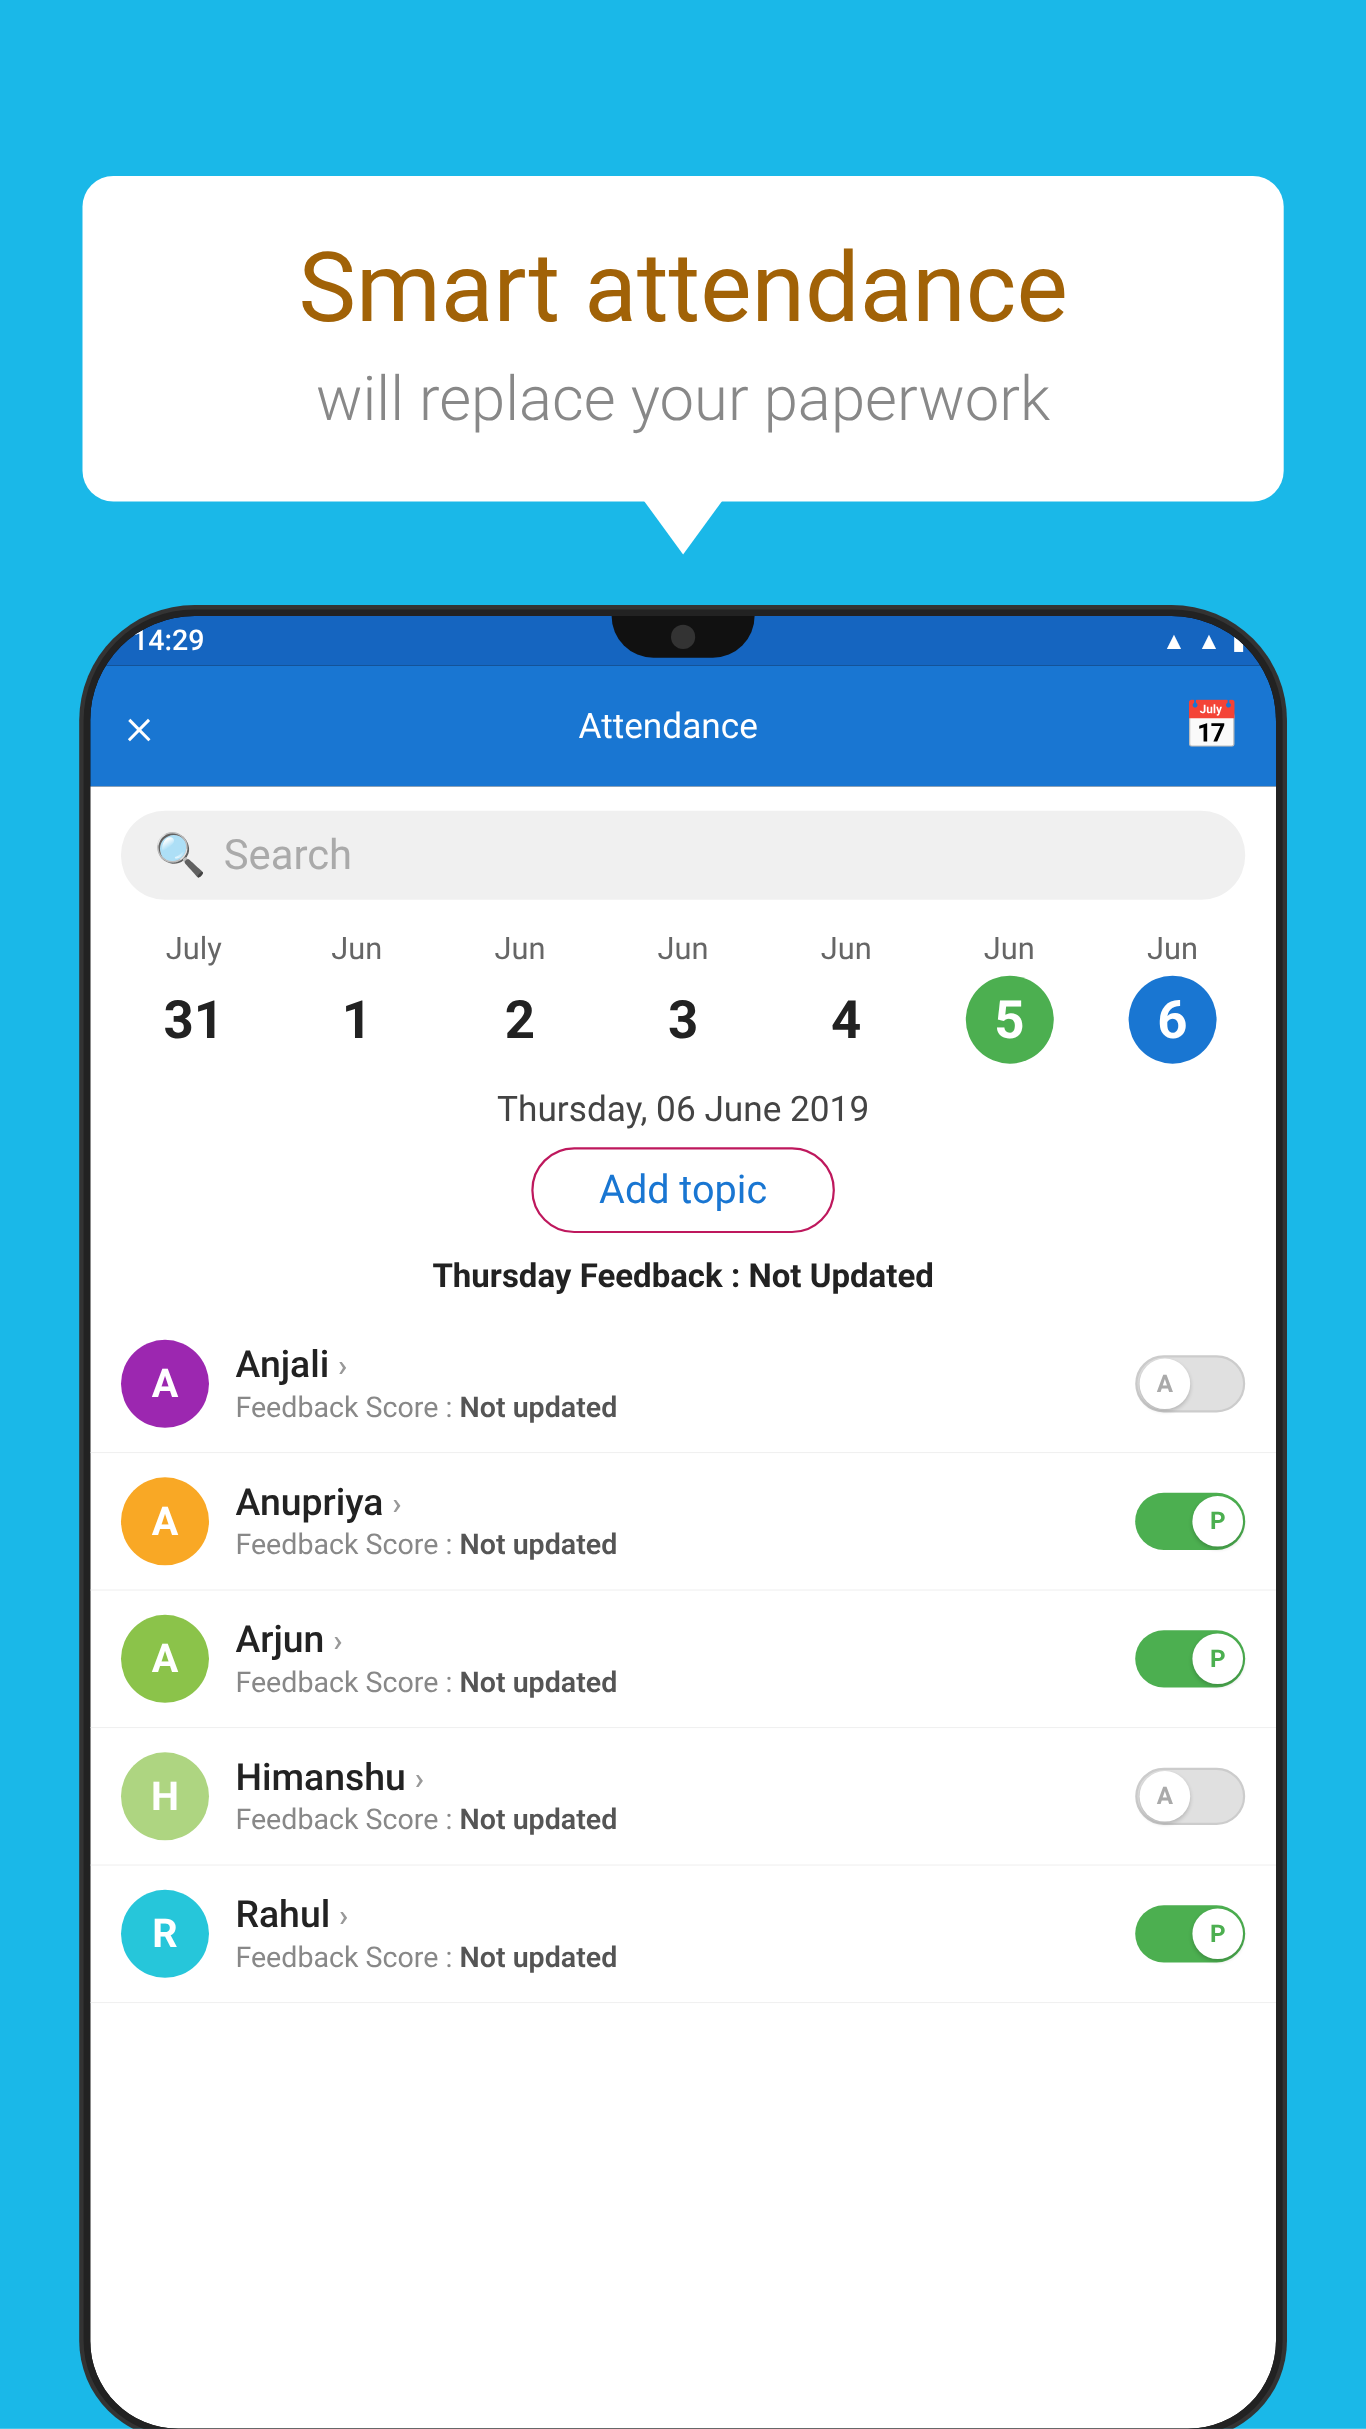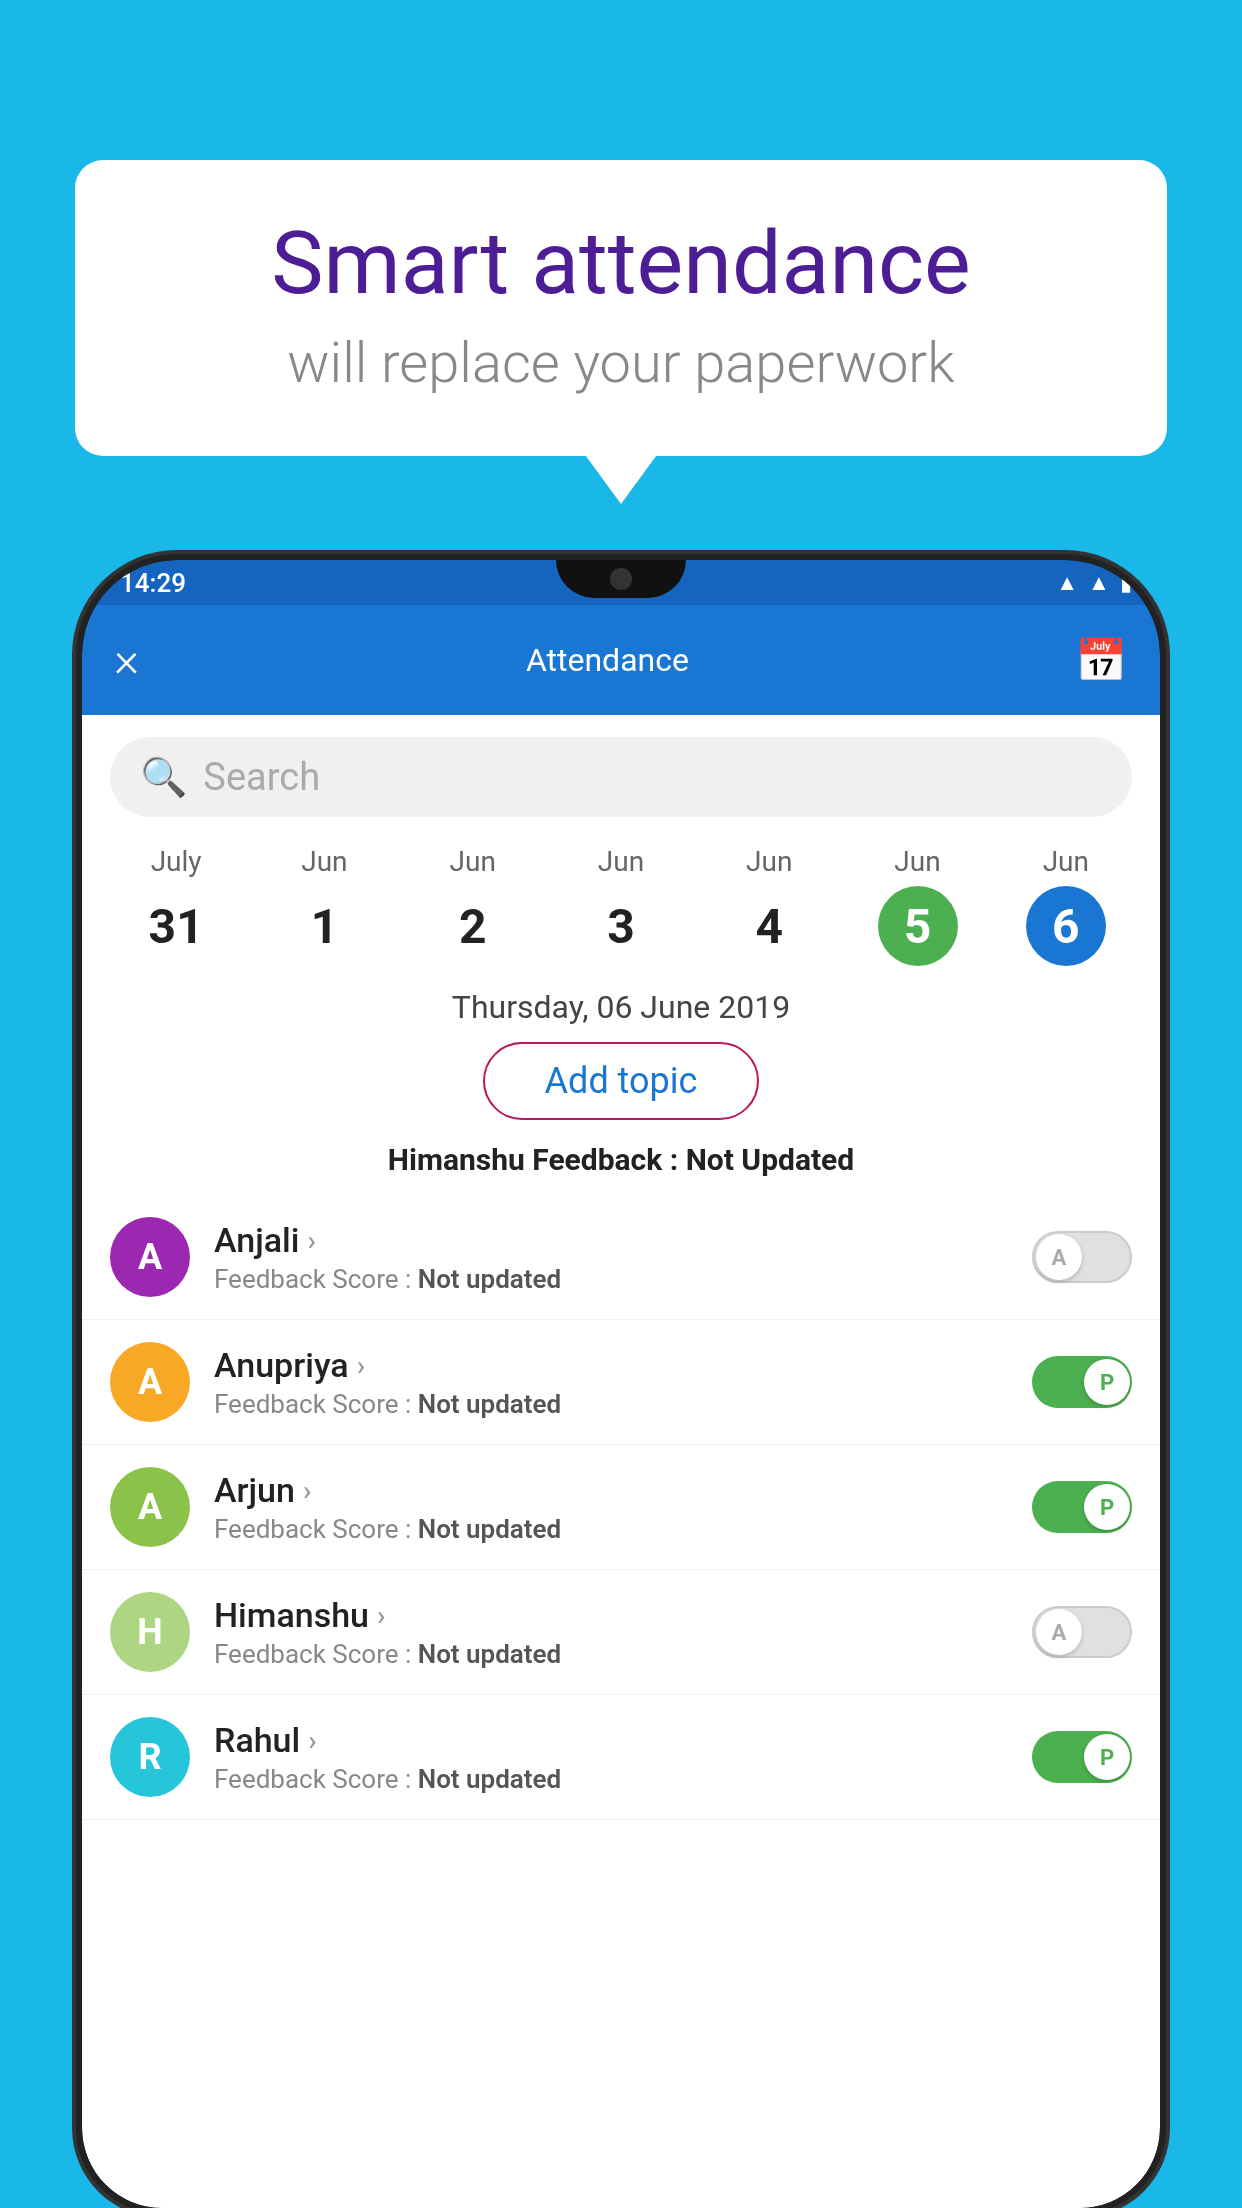--- a/index.html
+++ b/index.html
@@ -32,21 +32,21 @@
       transform: translateX(-50%);
       width: 0;
       height: 0;
       border-left: 38px solid transparent;
       border-right: 38px solid transparent;
       border-top: 52px solid white;
     }
     .bubble-title {
       font-size: 88px;
       font-weight: 400;
-      color: #4c1d95;
+      color: #a16207;
       line-height: 1.1;
     }
     .bubble-subtitle {
       font-size: 56px;
       color: #888;
       margin-top: 18px;
       font-weight: 300;
     }
 
     
@@ -399,21 +399,21 @@
             <div class="month-label">Jun</div>
             <div class="day-num selected">6</div>
           </div>
         </div>
 
       <div class="selected-date-label">Thursday, 06 June 2019</div>
 
       <div class="add-topic-btn">Add topic</div>
 
       <div class="avg-feedback">
-        <span>Himanshu Feedback : </span><span>Not Updated</span>
+        <span>Thursday Feedback : </span><span>Not Updated</span>
       </div>
 
       <div id="student-list">
           <div class="student-row">
             <div class="avatar" style="background: rgb(156, 39, 176);">A</div>
             <div class="student-info">
               <div class="student-name">Anjali <span class="chevron">›</span></div>
               <div class="feedback-score">Feedback Score : <b>Not updated</b></div>
             </div>
             <div class="toggle off">

